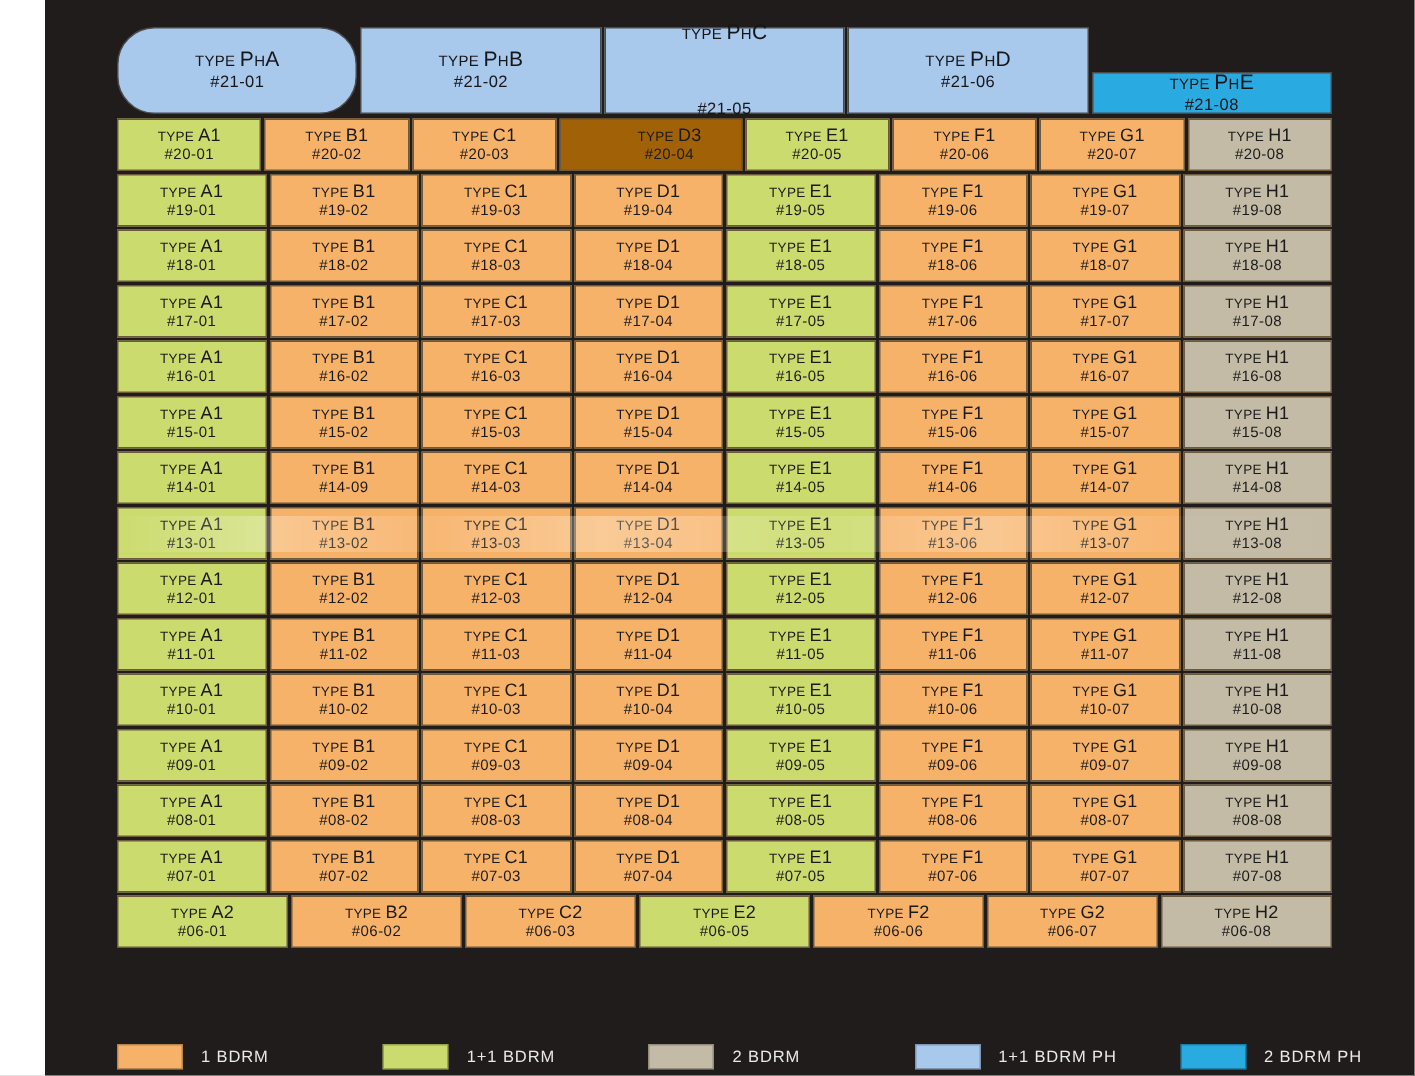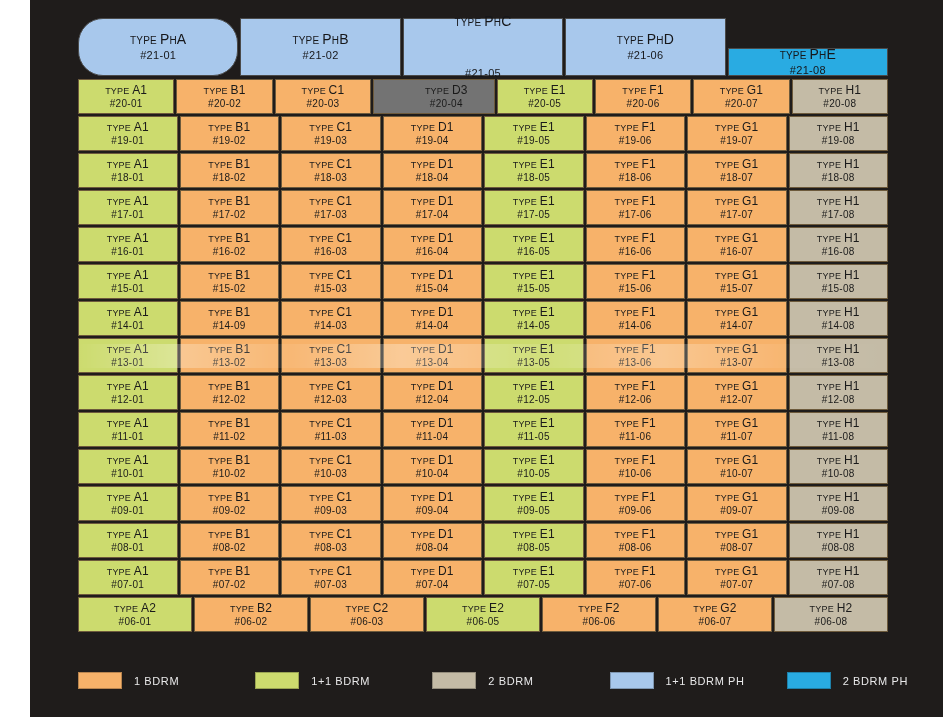--- a/index.html
+++ b/index.html
@@ -120,21 +120,21 @@
         rgba(240,235,225,0.05) 88%,
         rgba(255,255,255,0.00) 100%);
     mix-blend-mode: screen;
     opacity: .75;
   }
 
   
   #legend {
     position: absolute;
     left: 48px;
-    top: 672px;
+    top: 696px;
     width: 830px;
     display: flex;
     align-items: center;
   }
   .legend-item {
     display: flex;
     align-items: center;
   }
   .legend-swatch {
     width: 44px;
@@ -188,21 +188,21 @@
             <div class="unit-num">#20-01</div>
           </div>
           <div class="unit-cell" style="background: rgb(247, 178, 106);">
             <div class="unit-type"><span>TYPE </span><span class="big">B1</span></div>
             <div class="unit-num">#20-02</div>
           </div>
           <div class="unit-cell" style="background: rgb(247, 178, 106);">
             <div class="unit-type"><span>TYPE </span><span class="big">C1</span></div>
             <div class="unit-num">#20-03</div>
           </div>
-          <div class="unit-cell" style="background: #737373; padding-left: 25px;">
+          <div class="unit-cell" style="background: #a16207; padding-left: 25px;">
             <div class="unit-type"><span>TYPE </span><span class="big">D3</span></div>
             <div class="unit-num">#20-04</div>
           </div>
           <div class="unit-cell" style="background: rgb(204, 219, 110);">
             <div class="unit-type"><span>TYPE </span><span class="big">E1</span></div>
             <div class="unit-num">#20-05</div>
           </div>
           <div class="unit-cell" style="background: rgb(247, 178, 106);">
             <div class="unit-type"><span>TYPE </span><span class="big">F1</span></div>
             <div class="unit-num">#20-06</div>

